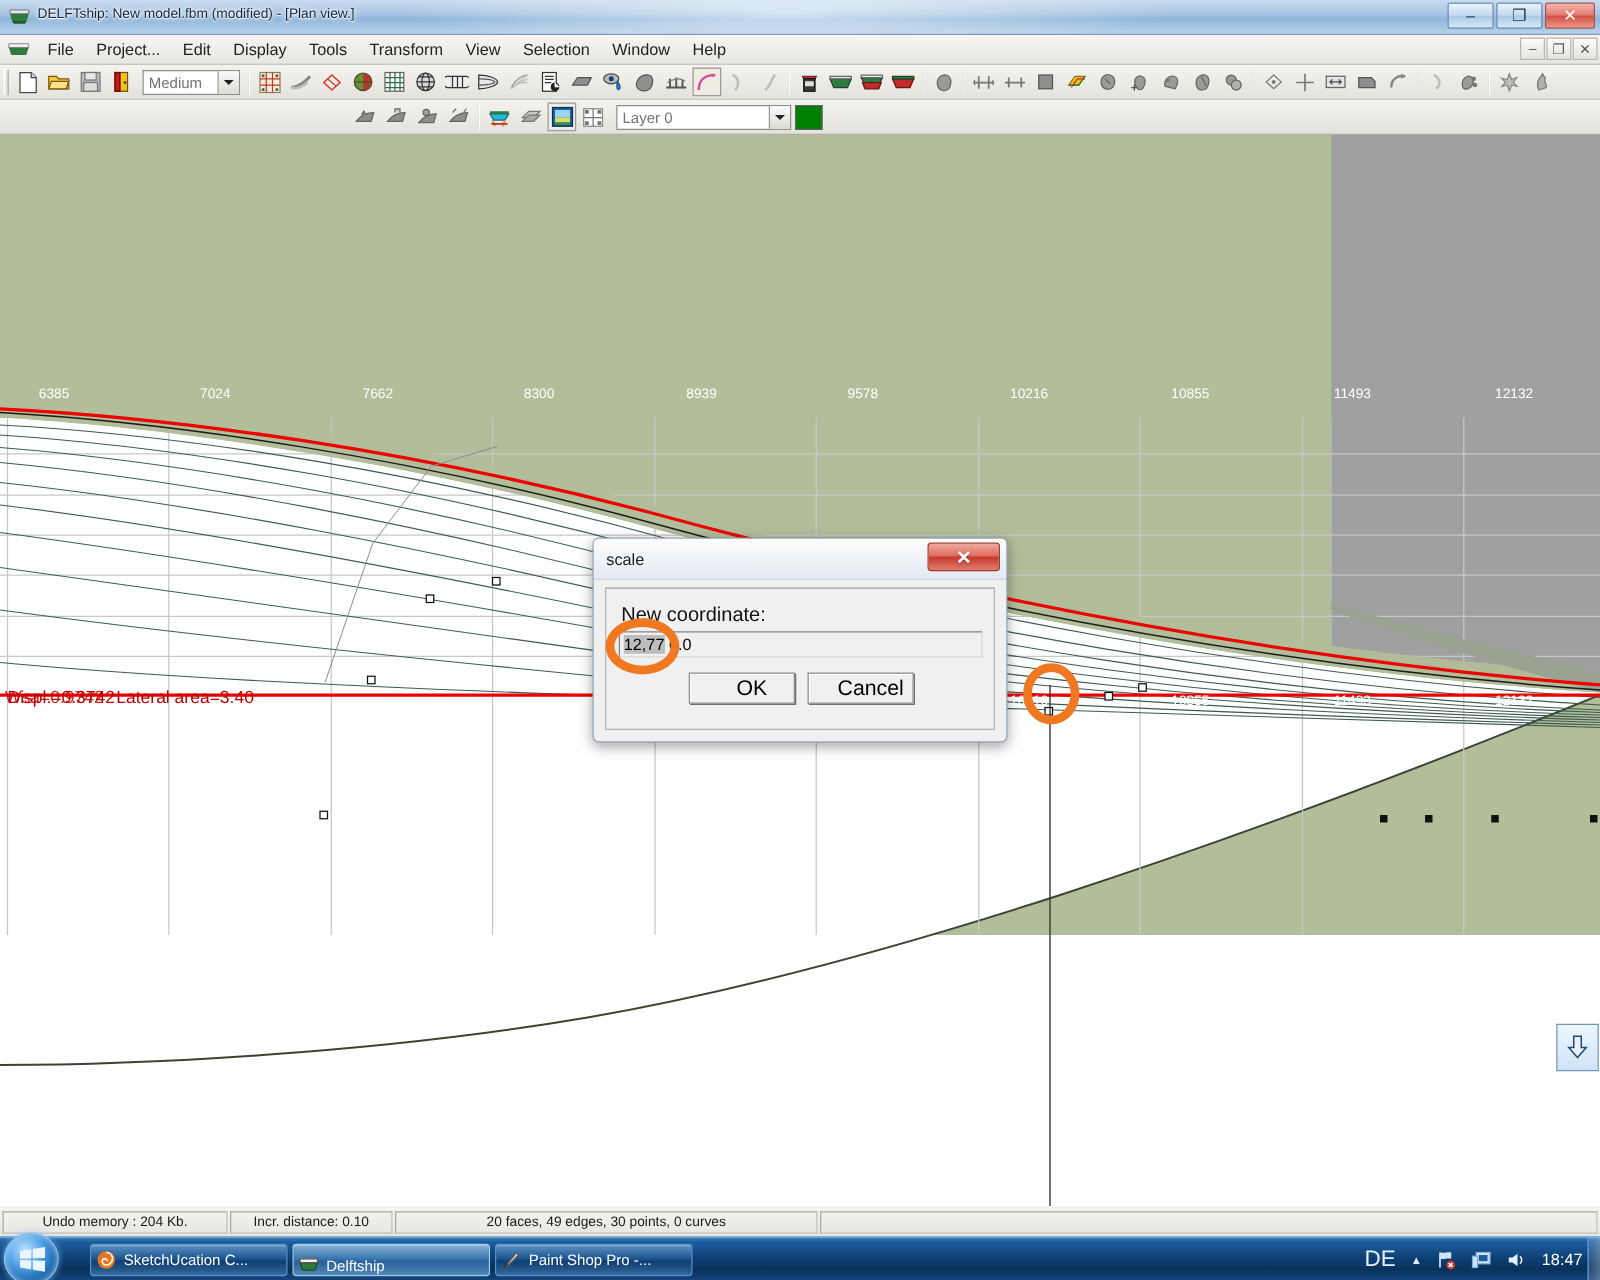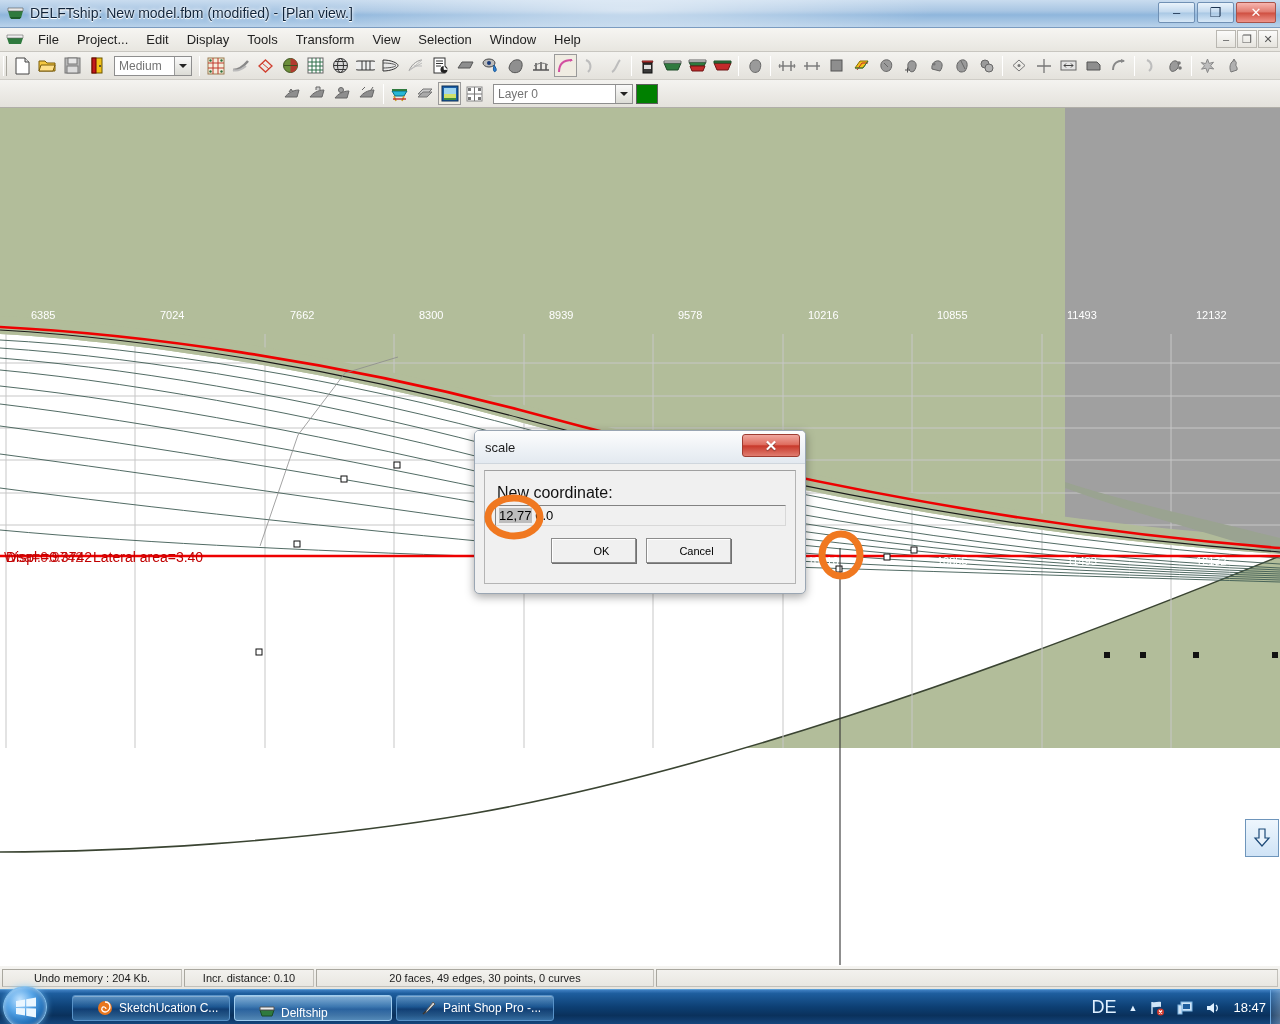--- a/index.html
+++ b/index.html
@@ -22,21 +22,21 @@
   .titlebar .glow {
     position:absolute; left:320px; top:-20px; width:620px; height:60px;
     background:radial-gradient(ellipse at center, rgba(255,255,255,.55), rgba(255,255,255,0) 70%);
     pointer-events:none;
   }
   .titlebar .tb-ico {
     position:absolute; left:7px; top:5px; width:17px; height:17px;
   }
   .titlebar .tb-text {
     position:absolute; left:30px; top:5px;
-    font-size:14px; color:#10243b;
+    font-size:11px; color:#10243b;
     text-shadow:0 0 3px #fff, 0 0 5px #fff, 0 1px 0 #fff;
     white-space:nowrap;
   }
   .winbtns { position:absolute; right:4px; top:2px; display:flex; gap:2px; }
   .winbtn {
     width:37px; height:21px; border:1px solid #7090b4;
     background:linear-gradient(to bottom,#eaf3fb,#c3d9ee 48%,#a9c8e4 52%,#d7e8f7);
     border-radius:2px;
     display:flex; align-items:center; justify-content:center;
     color:#1d3350; font-size:13px;
@@ -173,21 +173,21 @@
     font-size:13px; color:#000;
     padding:2px 3px;
     font-family:"Liberation Sans", sans-serif;
   }
   .dlg-sel { background:#bdbdbd; }
   .dlg-btn {
     position:absolute; top:67px; height:25px; width:85px;
     background:#f0f0f0;
     border:1px solid #8c8c8c;
     box-shadow:inset 1px 1px 0 #ffffff, 1px 1px 0 #707070;
-    font-size:11px; color:#000;
+    font-size:17px; color:#000;
     display:flex; align-items:center; justify-content:center;padding-left:16px;
   }
   .dlg-ok { left:66px; }
   .dlg-cancel { left:161px; }
 
   
   .annot { position:absolute; pointer-events:none; }
 
   
   .statusbar {
@@ -214,21 +214,21 @@
     border-radius:50%;
     background:radial-gradient(circle at 38% 32%, #bfe2ff 0%, #56a5e8 35%, #1d6cb6 65%, #0a3b70 100%);
     box-shadow:0 0 6px rgba(120,200,255,.7), inset 0 0 5px rgba(255,255,255,.6);
     border:1px solid #89c4ef;
   }
   .orbflag { position:absolute; left:11px; top:10px; }
   .tbtask {
     position:absolute; top:5px; height:26px;
     background:linear-gradient(to bottom, rgba(160,205,240,.5), rgba(40,105,170,.55) 45%, rgba(20,65,120,.65) 55%, rgba(90,160,215,.5));
     border:1px solid #5892c8; border-radius:3px;
-    display:flex; align-items:center; padding:0 24px;
+    display:flex; align-items:center; padding:0 4px;
     color:#fff; font-size:12px; white-space:nowrap;
     box-shadow:inset 0 1px 0 rgba(255,255,255,.25);
   }
   .tbtask.active {
     background:linear-gradient(to bottom, rgba(190,225,250,.65), rgba(90,155,215,.6) 45%, rgba(55,115,180,.7) 55%, rgba(130,190,235,.6));
     border-color:#9fcdf0;
     align-items:flex-end;
   }
   .tbtask .ic { width:16px;height:16px;margin-right:6px;flex:0 0 auto; }
   .tray { position:absolute; right:0; top:0; height:35px; display:flex; align-items:center; }

